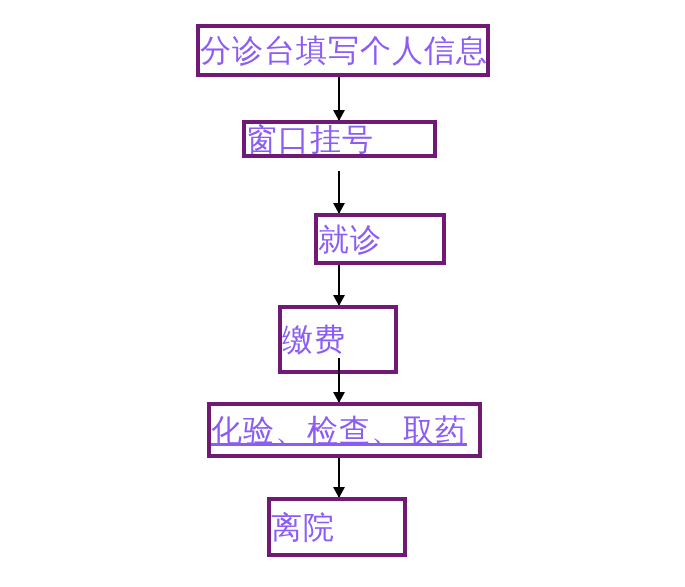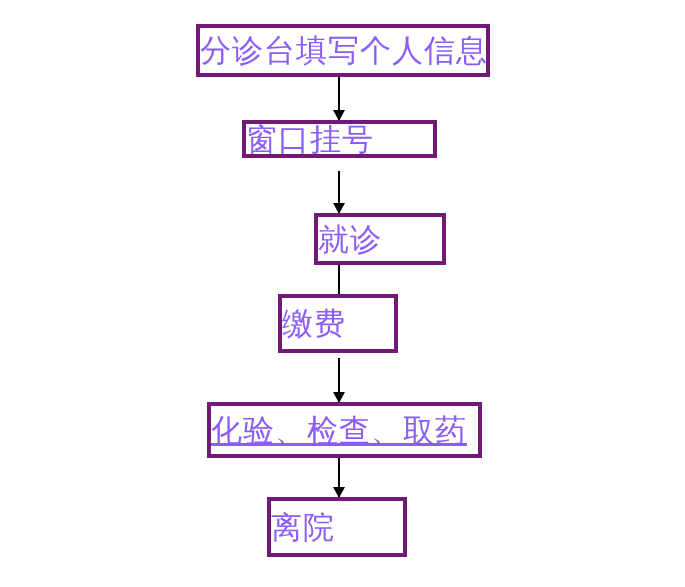--- a/index.html
+++ b/index.html
@@ -26,21 +26,21 @@
     justify-content: flex-start;
     font-size: 31px;
     line-height: 1;
     white-space: nowrap;
     letter-spacing: 1px;
   }
   
   .node-1 { left: 196px; top: 24px;  width: 294px; height: 53px; }
   .node-2 { left: 242px; top: 120px; width: 195px; height: 38px; }
   .node-3 { left: 278px; top: 213px; width: 132px; height: 52px; margin-left: 36px; }
-  .node-4 { left: 278px; top: 294px; width: 120px; height: 59px; }
+  .node-4 { left: 278px; top: 305px; width: 120px; height: 69px; }
   .node-5 { left: 207px; top: 402px; width: 275px; height: 56px; text-decoration: underline; }
   .node-6 { left: 267px; top: 497px; width: 140px; height: 60px; }
 
   
   .arrow {
     position: absolute;
     left: 338px;
     width: 2px;
     background: #000000;
   }

